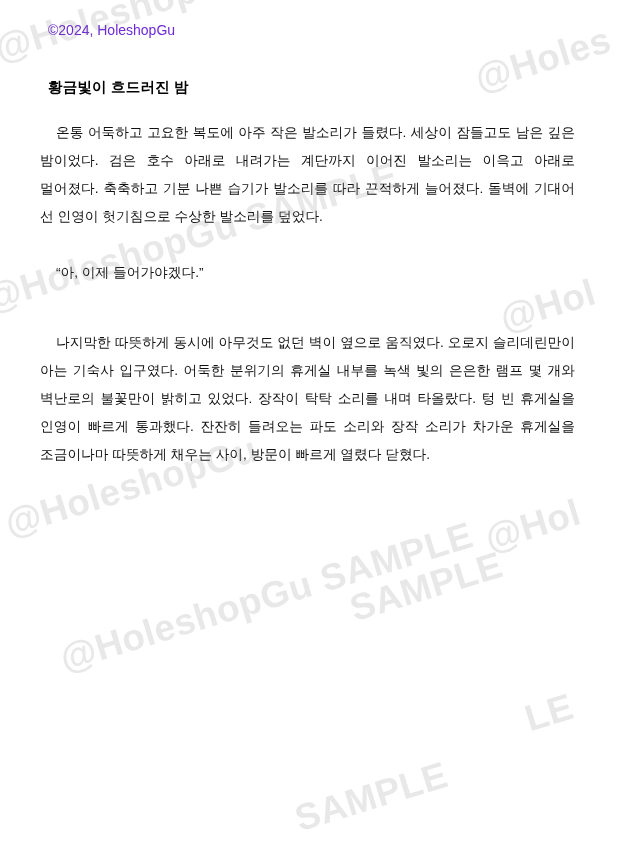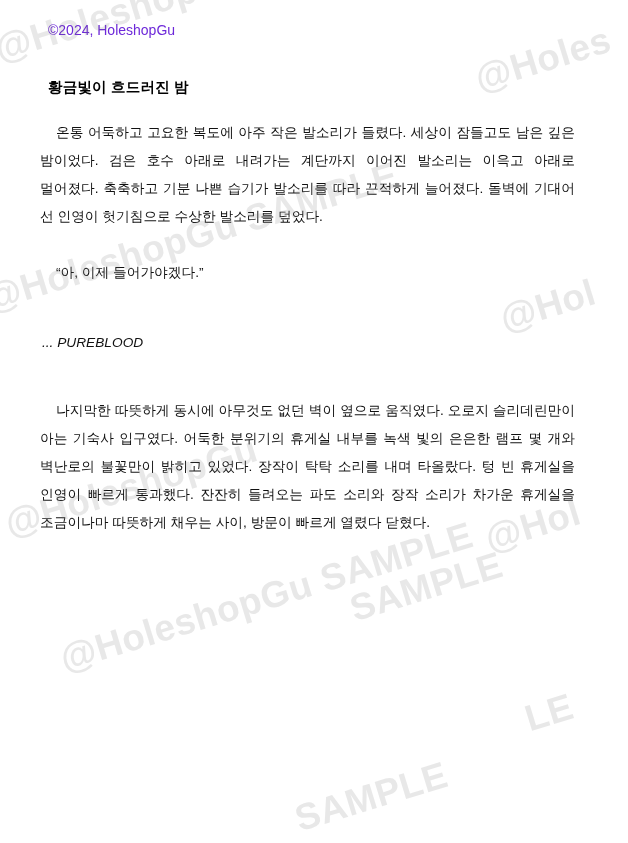--- a/index.html
+++ b/index.html
@@ -107,21 +107,20 @@
   <div class="copyright">©2024, HoleshopGu</div>
 
   <div class="content">
 
     <h1 class="doc-title">황금빛이 흐드러진 밤</h1>
 
     <p class="para">온통 어둑하고 고요한 복도에 아주 작은 발소리가 들렸다. 세상이 잠들고도 남은 깊은 밤이었다. 검은 호수 아래로 내려가는 계단까지 이어진 발소리는 이윽고 아래로 멀어졌다. 축축하고 기분 나쁜 습기가 발소리를 따라 끈적하게 늘어졌다. 돌벽에 기대어 선 인영이 헛기침으로 수상한 발소리를 덮었다.</p>
 
     <p class="para quote">“아, 이제 들어가야겠다.”</p>
 
-    <p class="para marker">... PUREBLOOD</p>
 
     <p class="para">나지막한 따뜻하게 동시에 아무것도 없던 벽이 옆으로 움직였다. 오로지 슬리데린만이 아는 기숙사 입구였다. 어둑한 분위기의 휴게실 내부를 녹색 빛의 은은한 램프 몇 개와 벽난로의 불꽃만이 밝히고 있었다. 장작이 탁탁 소리를 내며 타올랐다. 텅 빈 휴게실을 인영이 빠르게 통과했다. 잔잔히 들려오는 파도 소리와 장작 소리가 차가운 휴게실을 조금이나마 따뜻하게 채우는 사이, 방문이 빠르게 열렸다 닫혔다.</p>
 
 
 
 
   </div>
 </div>
 
 </body></html>

